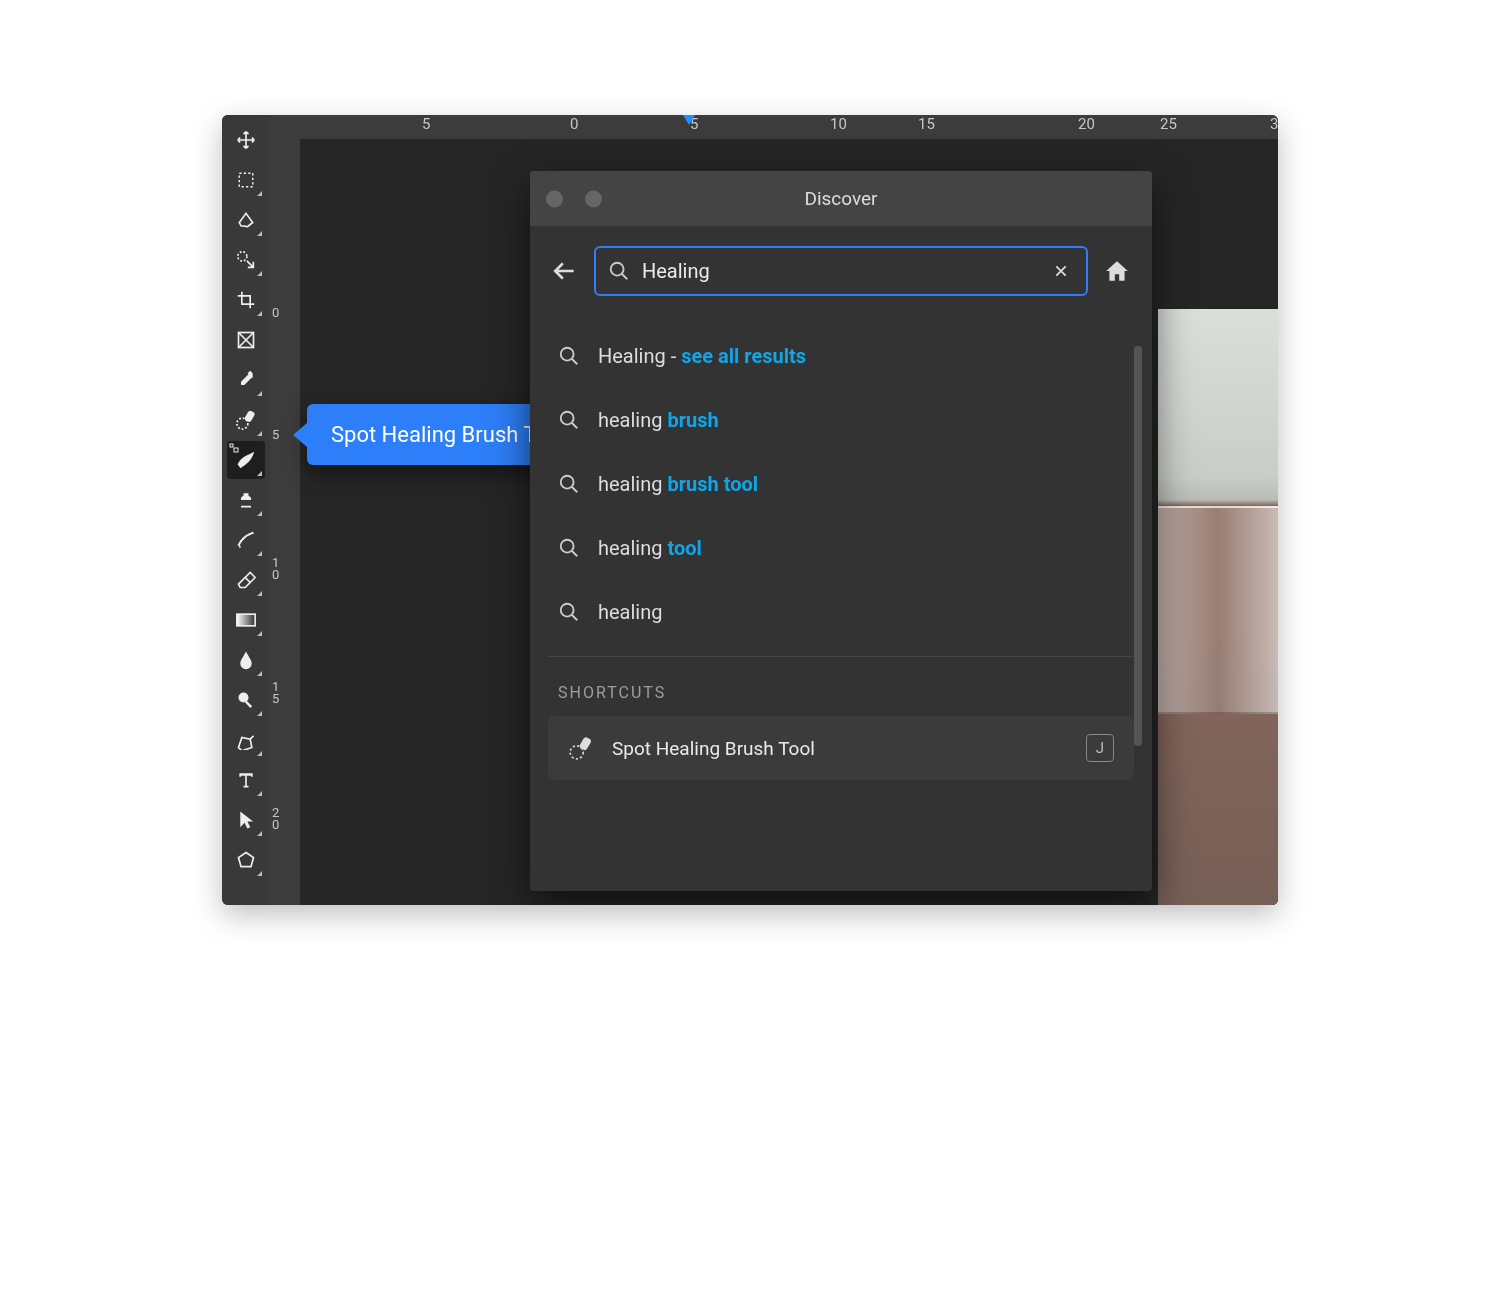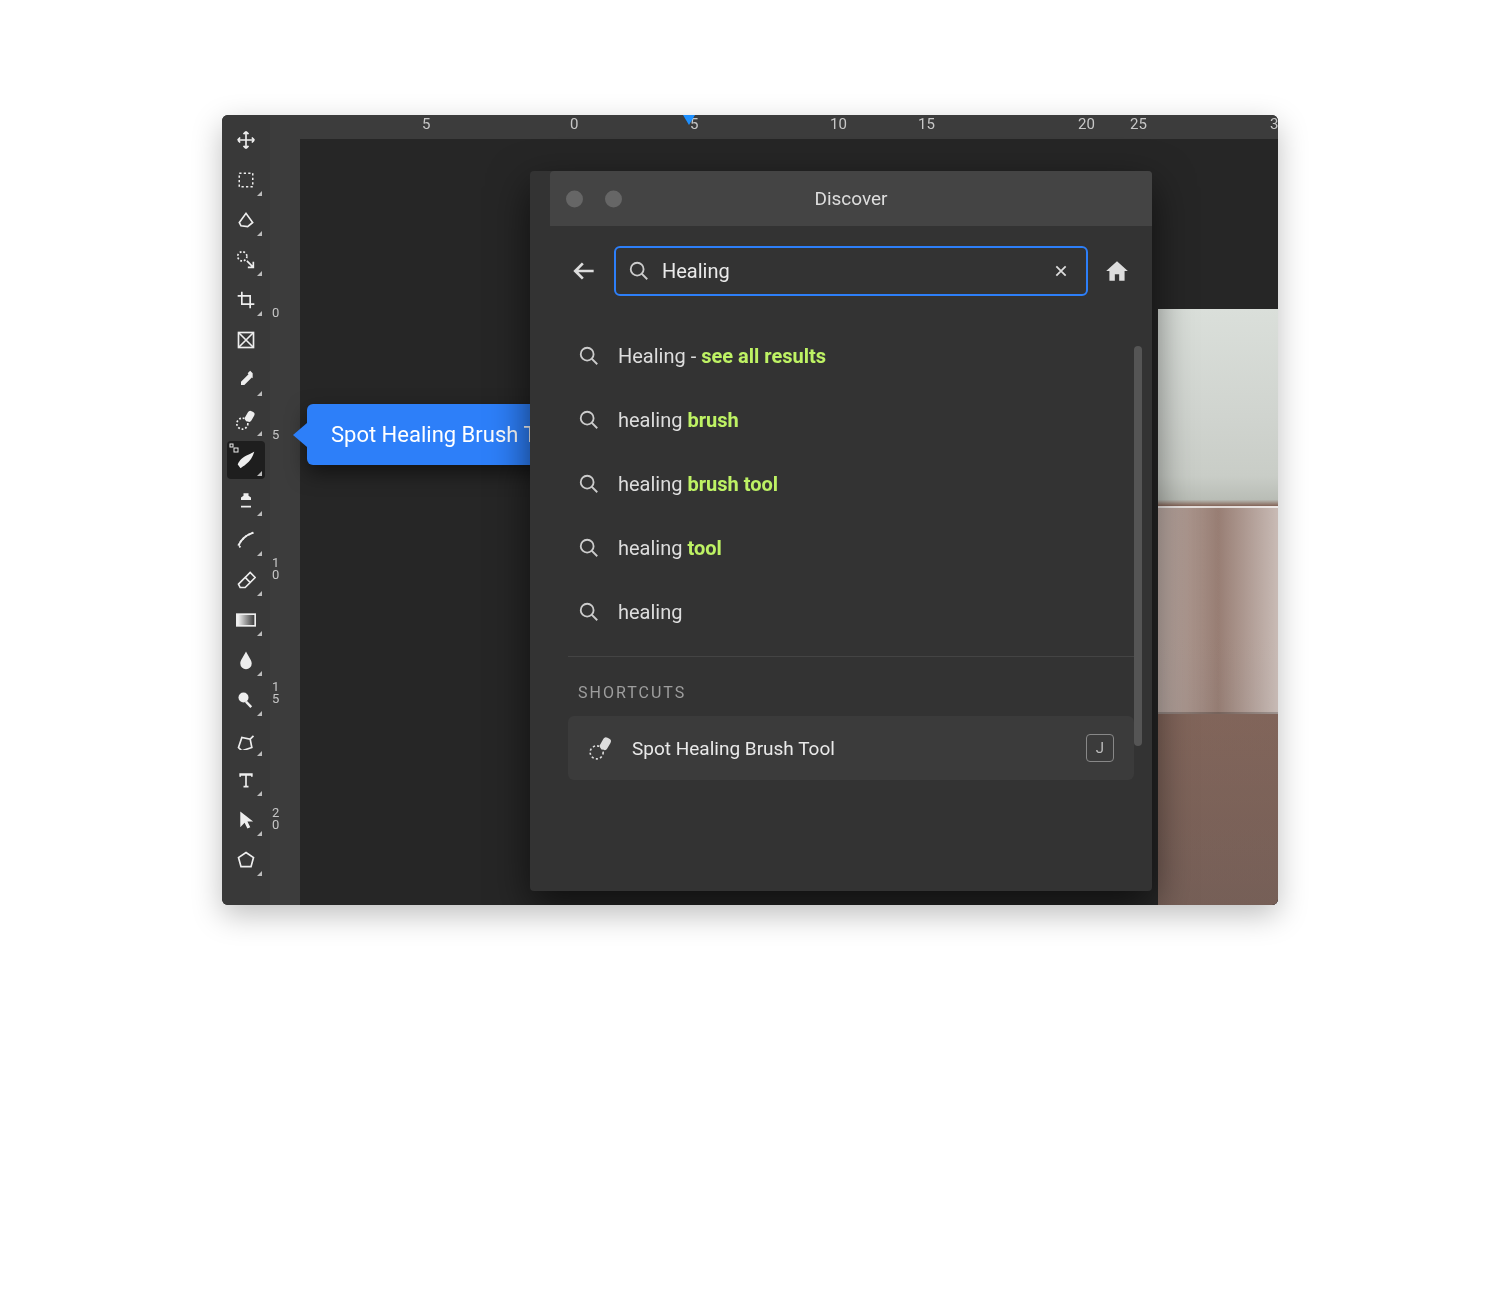--- a/index.html
+++ b/index.html
@@ -21,38 +21,38 @@
   .ruler-v { position:absolute; left:48px; top:24px; bottom:0; width:30px; background:#3c3c3c; color:#c7c7c7; font-size:13px; }
   .vlabel { position:absolute; left:2px; line-height:12px; width:20px; text-align:left; }
 
   .canvas { position:absolute; left:78px; top:24px; right:0; bottom:0; background:#262626; }
 
   
   .tooltip { position:absolute; background:#2d7ff9; color:#fff; font-size:22px; padding:18px 24px; border-radius:6px; box-shadow:0 8px 20px rgba(0,0,0,.5); white-space:nowrap; }
   .tooltip::before { content:""; position:absolute; left:-14px; top:50%; transform:translateY(-50%); width:0; height:0; border-top:12px solid transparent; border-bottom:12px solid transparent; border-right:14px solid #2d7ff9; }
 
   
-  .discover { position:absolute; background:#333; border-radius:4px; box-shadow:0 15px 40px rgba(0,0,0,.6);padding-left:20px; }
+  .discover { position:absolute; background:#333; border-radius:4px; box-shadow:0 15px 40px rgba(0,0,0,.6); }
   .d-titlebar { height:55px; background:#444; display:flex; align-items:center; justify-content:center; color:#ddd; font-size:19px; position:relative; border-radius:4px 4px 0 0; }
   .dots { position:absolute; left:16px; top:50%; transform:translateY(-50%); display:flex; gap:22px; }
   .dot { width:17px; height:17px; border-radius:50%; background:#666; cursor:pointer; }
 
   .d-search-row { display:flex; align-items:center; gap:12px; padding:20px 18px; }
   .back { width:34px; height:34px; display:flex; align-items:center; justify-content:center; color:#ddd; cursor:pointer; }
   .search-box { flex:1; height:50px; border:2px solid #2d7ff9; border-radius:6px; display:flex; align-items:center; padding:0 12px; gap:12px; color:#ddd; }
   .search-box input { flex:1; background:transparent; border:none; outline:none; color:#eaeaea; font-size:20px; }
   .clear-btn { width:26px; height:26px; display:flex; align-items:center; justify-content:center; color:#ddd; cursor:pointer; font-size:16px; }
   .home { width:34px; height:34px; display:flex; align-items:center; justify-content:center; color:#ddd; cursor:pointer; }
 
   .d-body { position:relative; padding:8px 0 20px 0; }
   .d-scroll { position:absolute; right:10px; top:30px; width:8px; height:400px; background:#555; border-radius:4px; }
 
   .sugg { display:flex; align-items:center; gap:18px; padding:20px 28px; color:#ddd; font-size:20px; cursor:pointer; }
   .sugg .q { font-weight:normal; }
-  .sugg b { font-weight:700; color:#bef264;text-align:right; }
+  .sugg b { font-weight:700; color:#0ea5e9;text-align:right; }
 
   .divider { height:1px; background:#444; margin:12px 18px; }
   .sect { color:#9e9e9e; letter-spacing:2px; font-size:16px; padding:14px 28px 10px 28px; }
   .shortcut-item { margin:4px 18px 18px 18px; background:#3b3b3b; border-radius:6px; display:flex; align-items:center; justify-content:space-between; padding:18px 20px; color:#e9e9e9; font-size:19px; cursor:pointer; }
   .shortcut-item .left { display:flex; align-items:center; gap:18px; }
   .kbd { border:1px solid #888; border-radius:4px; width:28px; height:28px; display:flex; align-items:center; justify-content:center; font-size:15px; color:#bbb; }
 
   
   .img-mock { position:absolute; top:170px; right:0; width:120px; bottom:0; background:linear-gradient(#dadfda 0%, #d0d4cf 18%, #c9cdc7 28%, #b9bdb6 32%, rgba(200,200,200,.4) 33%), linear-gradient(#5a2713 55%, #3f190c 100%); }
   .glass { position:absolute; top:33%; left:0; right:0; height:35%; background:linear-gradient(90deg, rgba(255,255,255,.45), rgba(255,255,255,.15), rgba(255,255,255,.55)); border-top:2px solid rgba(255,255,255,.7); border-bottom:2px solid rgba(0,0,0,.2); }
@@ -204,21 +204,21 @@
       </div>
     <div class="tick" style="left:560px">
         <div class="lbl">10</div>
       </div>
     <div class="tick" style="left:648px">
         <div class="lbl">15</div>
       </div>
     <div class="tick" style="left:808px">
         <div class="lbl">20</div>
       </div>
-    <div class="tick" style="left:860px">
+    <div class="tick" style="left:890px">
         <div class="lbl">25</div>
       </div>
     <div class="tick" style="left:1000px">
         <div class="lbl">30</div>
       </div>
     <div class="caret-down" style="left:413px"></div>
   </div>
 
   <div class="ruler-v">
     <div class="vlabel" style="top:168px">0</div>

